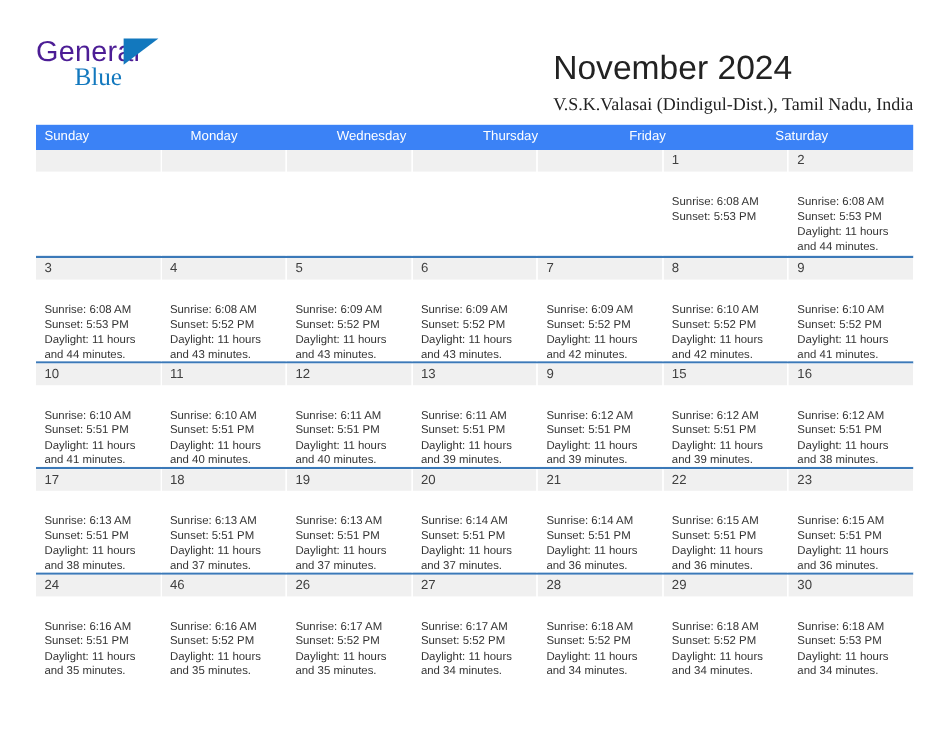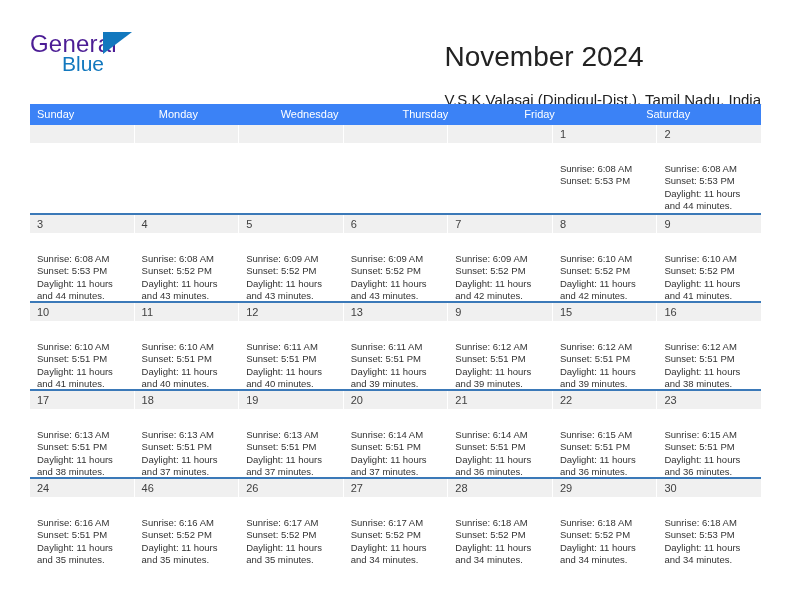--- a/index.html
+++ b/index.html
@@ -53,42 +53,43 @@
     height: 0;
     border-left: 29px solid #1278be;
     border-bottom: 22px solid transparent;
   }
   .logo-blue {
     position: absolute;
     left: 32px;
     top: 22px;
     font-size: 21px;
     color: #1278be;
-    font-family: Liberation Sans, sans-serif;
+    font-family: Liberation Serif, serif;
   }
   .titles {
     position: absolute;
     right: 0;
     top: 12px;
     text-align: left;
   }
   .month-title {
     font-size: 28px;
     font-weight: normal;
     color: #222222;
     line-height: 34px;
     white-space: nowrap;
   }
   .location-title {
     font-size: 15px;
     font-weight: normal;
     color: #222222;
     line-height: 20px;
-    margin-top: 16px;
+    margin-top: 4px;
     white-space: nowrap;
+    font-family: Liberation Serif, serif;
   }
 
   
   .calendar {
     position: absolute;
     left: 30px;
     top: 104px;
     width: 731px;
   }
   .weekday-row {

